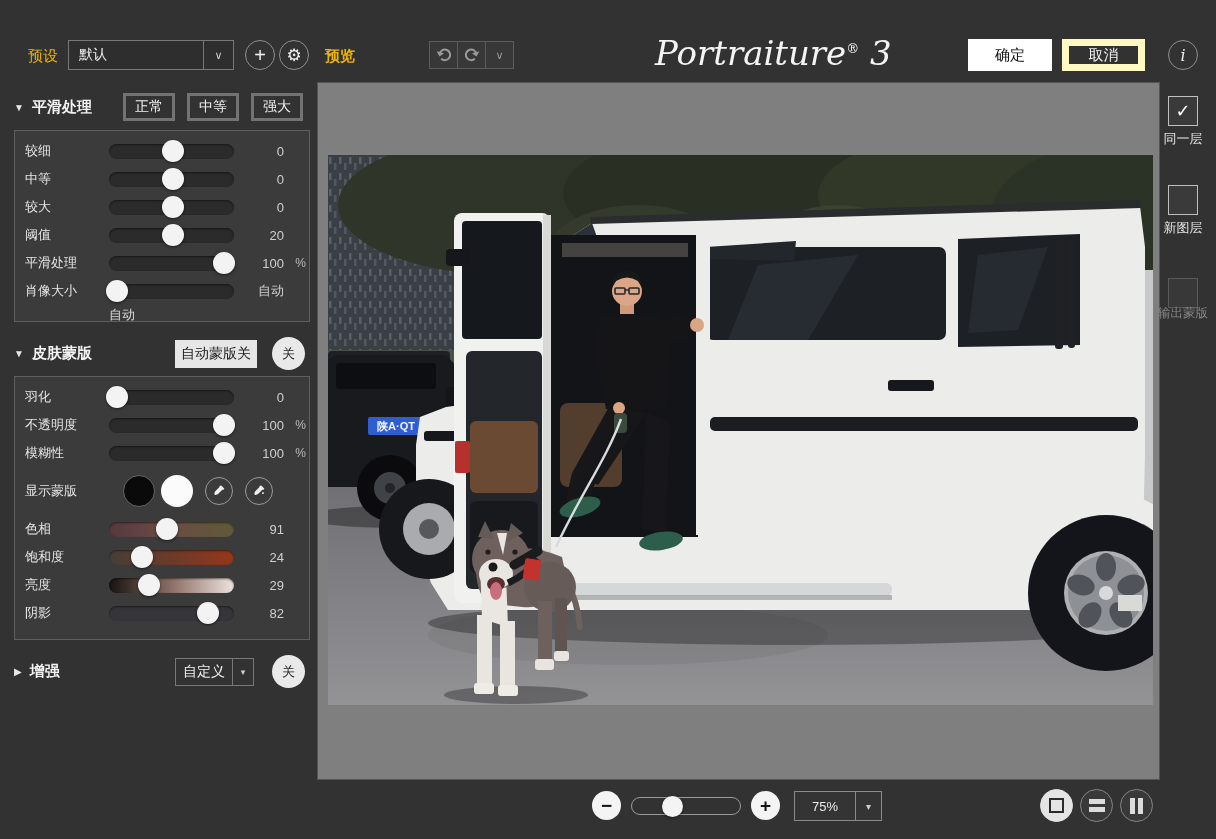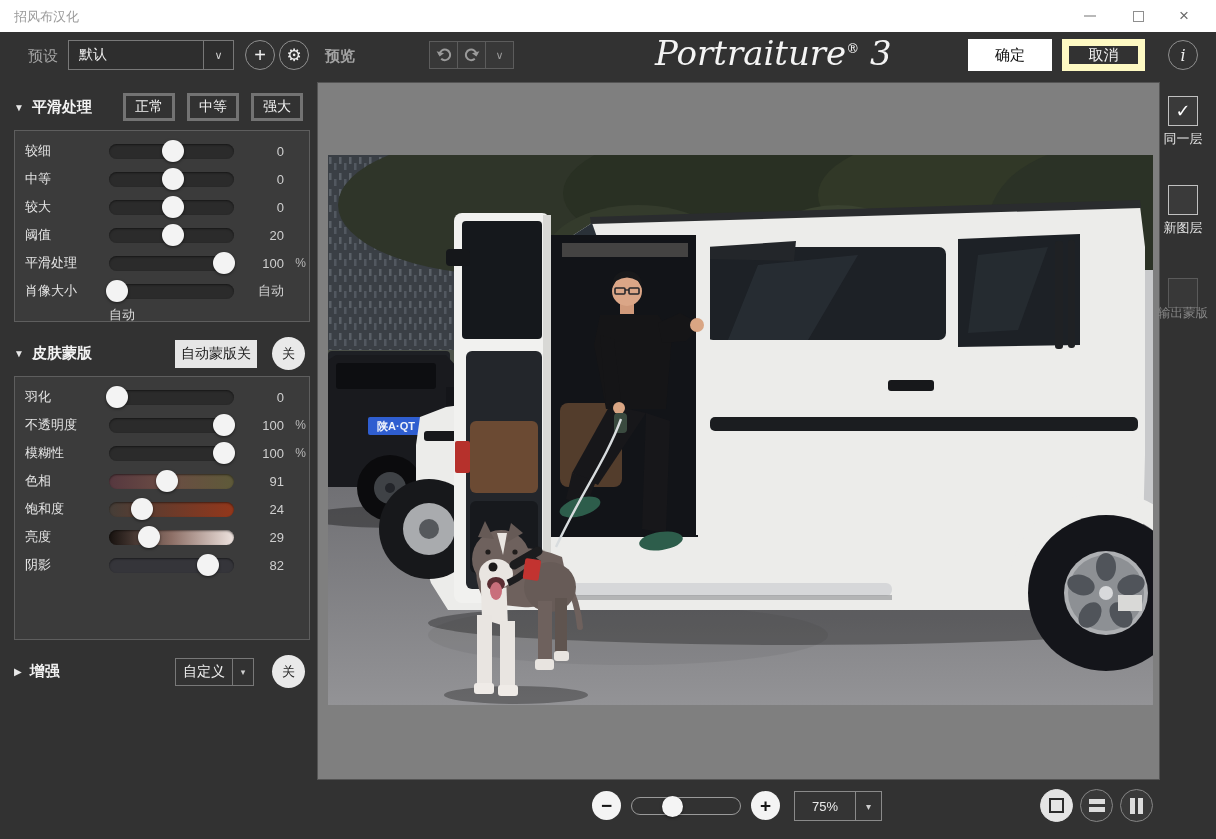--- a/index.html
+++ b/index.html
@@ -8,21 +8,21 @@
        font-family:"Liberation Sans","DejaVu Sans",sans-serif;}
   .abs{position:absolute;}
   
   .titlebar{position:absolute;left:0;top:0;width:1216px;height:32px;background:#ffffff;}
   .title-text{position:absolute;left:14px;top:8px;font-size:13px;color:#9b9b9b;}
   .win-btn{position:absolute;top:0;width:36px;height:32px;display:flex;align-items:center;justify-content:center;color:#7a7a7a;}
   .win-min{left:1072px;}.win-max{left:1120px;}.win-close{left:1166px;font-size:17px;color:#6a6a6a;}
   .min-line{width:12px;height:2px;background:#b9b9b9;}
   .max-sq{width:11px;height:11px;border:1.5px solid #8f8f8f;}
   
-  .label{color:#a3a3a3;font-size:15px;}
+  .label{color:#eab308;font-size:15px;}
   .bold{font-weight:bold;}
   .dropdown{display:flex;align-items:center;background:#2e2e2e;border:1px solid #787878;color:#efefef;}
   .dd-text{flex:1;padding-left:10px;font-size:14px;}
   .dd-arrow{width:30px;height:100%;display:flex;align-items:center;justify-content:center;border-left:1px solid #787878;color:#cfcfcf;font-size:11px;}
   .circle-btn{border-radius:50%;border:1px solid #8f8f8f;background:transparent;color:#efefef;display:flex;align-items:center;justify-content:center;}
   .undo-group{display:flex;}
   .ug-btn{width:29px;height:28px;border:1px solid #5c5c5c;margin-left:-1px;display:flex;align-items:center;justify-content:center;color:#9a9a9a;background:#383838;}
   .logo{font-family:"DejaVu Serif","Liberation Serif",serif;font-style:italic;color:#f4f4f4;font-size:34px;white-space:nowrap;}
   .logo sup{font-size:13px;font-style:normal;}
   .btn-ok{background:#ffffff;color:#111;border:none;font-size:15px;display:flex;align-items:center;justify-content:center;font-weight:500;}
@@ -77,32 +77,20 @@
   .hbars{display:flex;flex-direction:column;gap:3px;}
   .hbar{width:16px;height:5px;background:#dcdcdc;}
   .vbars{display:flex;gap:3px;}
   .vbar{width:5px;height:16px;background:#dcdcdc;}
 </style>
 </head>
 <body>
 
 <div class="app">
 
-  <div class="titlebar">
-    <span class="title-text">招风布汉化</span>
-    <div class="win-btn win-min">
-        <div class="min-line"></div>
-      </div>
-    <div class="win-btn win-max">
-        <div class="max-sq"></div>
-      </div>
-    <div class="win-btn win-close">
-        <span>×</span>
-      </div>
-  </div>
 
   <span class="abs label" style="left:28px;top:47px;">预设</span>
   <div class="abs dropdown" style="left:68px;top:40px;width:166px;height:30px;">
     <span class="dd-text">默认</span>
     <span class="dd-arrow">∨</span>
   </div>
   <div class="abs circle-btn" style="left:245px;top:40px;width:30px;height:30px;font-size:20px;">
       <span>+</span>
     </div>
   <div class="abs circle-btn" style="left:279px;top:40px;width:30px;height:30px;font-size:17px;">
@@ -240,20 +228,36 @@
       <span class="sval">100</span>
         <span class="sunit">%</span>
     </div>
     <div class="srow">
       <span class="slabel">模糊性</span>
       <div class="strack" style="--pos: 92%;">
           <div class="sknob"></div>
         </div>
       <span class="sval">100</span>
         <span class="sunit">%</span>
+    </div>
+    <div class="srow tall">
+      <span class="slabel">显示蒙版</span>
+      <div class="swatch sw-black"></div>
+      <div class="swatch sw-white"></div>
+      <div class="swatch sw-tool" style="margin-left:12px;">
+        <svg width="14" height="14" viewBox="0 0 16 16">
+            <path d="M10.6 1.8 l3.6 3.6 -1.5 1.5 -.7-.7 -5.4 5.4 -3 1 -1.1-1.1 1-3 5.4-5.4 -.7-.7 z" fill="#f0f0f0"></path>
+          </svg>
+      </div>
+      <div class="swatch sw-tool" style="margin-left:12px;">
+        <svg width="14" height="14" viewBox="0 0 16 16">
+            <path d="M10.6 1.8 l3.6 3.6 -1.5 1.5 -.7-.7 -5.4 5.4 -3 1 -1.1-1.1 1-3 5.4-5.4 -.7-.7 z" fill="#f0f0f0"></path>
+            <path d="M11.5 10.5 h2 M12.5 9.5 v2" stroke="#f0f0f0" stroke-width="1.4"></path>
+          </svg>
+      </div>
     </div>
     <div class="srow">
       <span class="slabel">色相</span>
       <div class="strack g-hue" style="--pos: 46%;">
           <div class="sknob"></div>
         </div>
       <span class="sval">91</span>
         <span class="sunit"></span>
     </div>
     <div class="srow">

